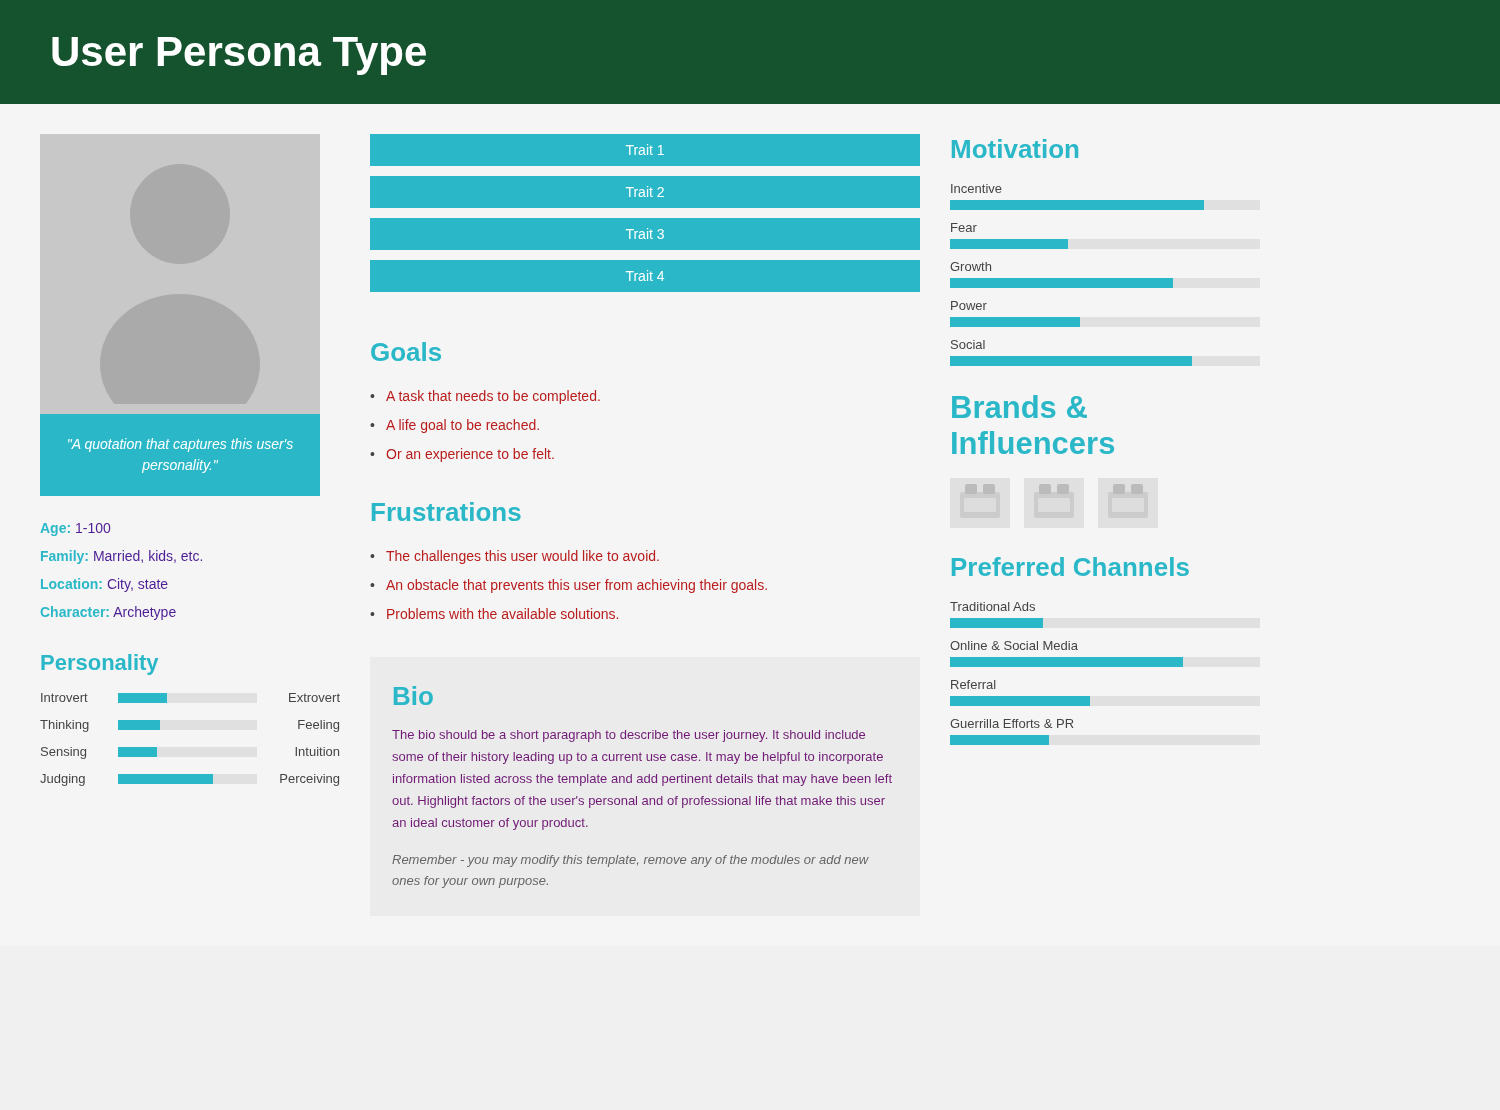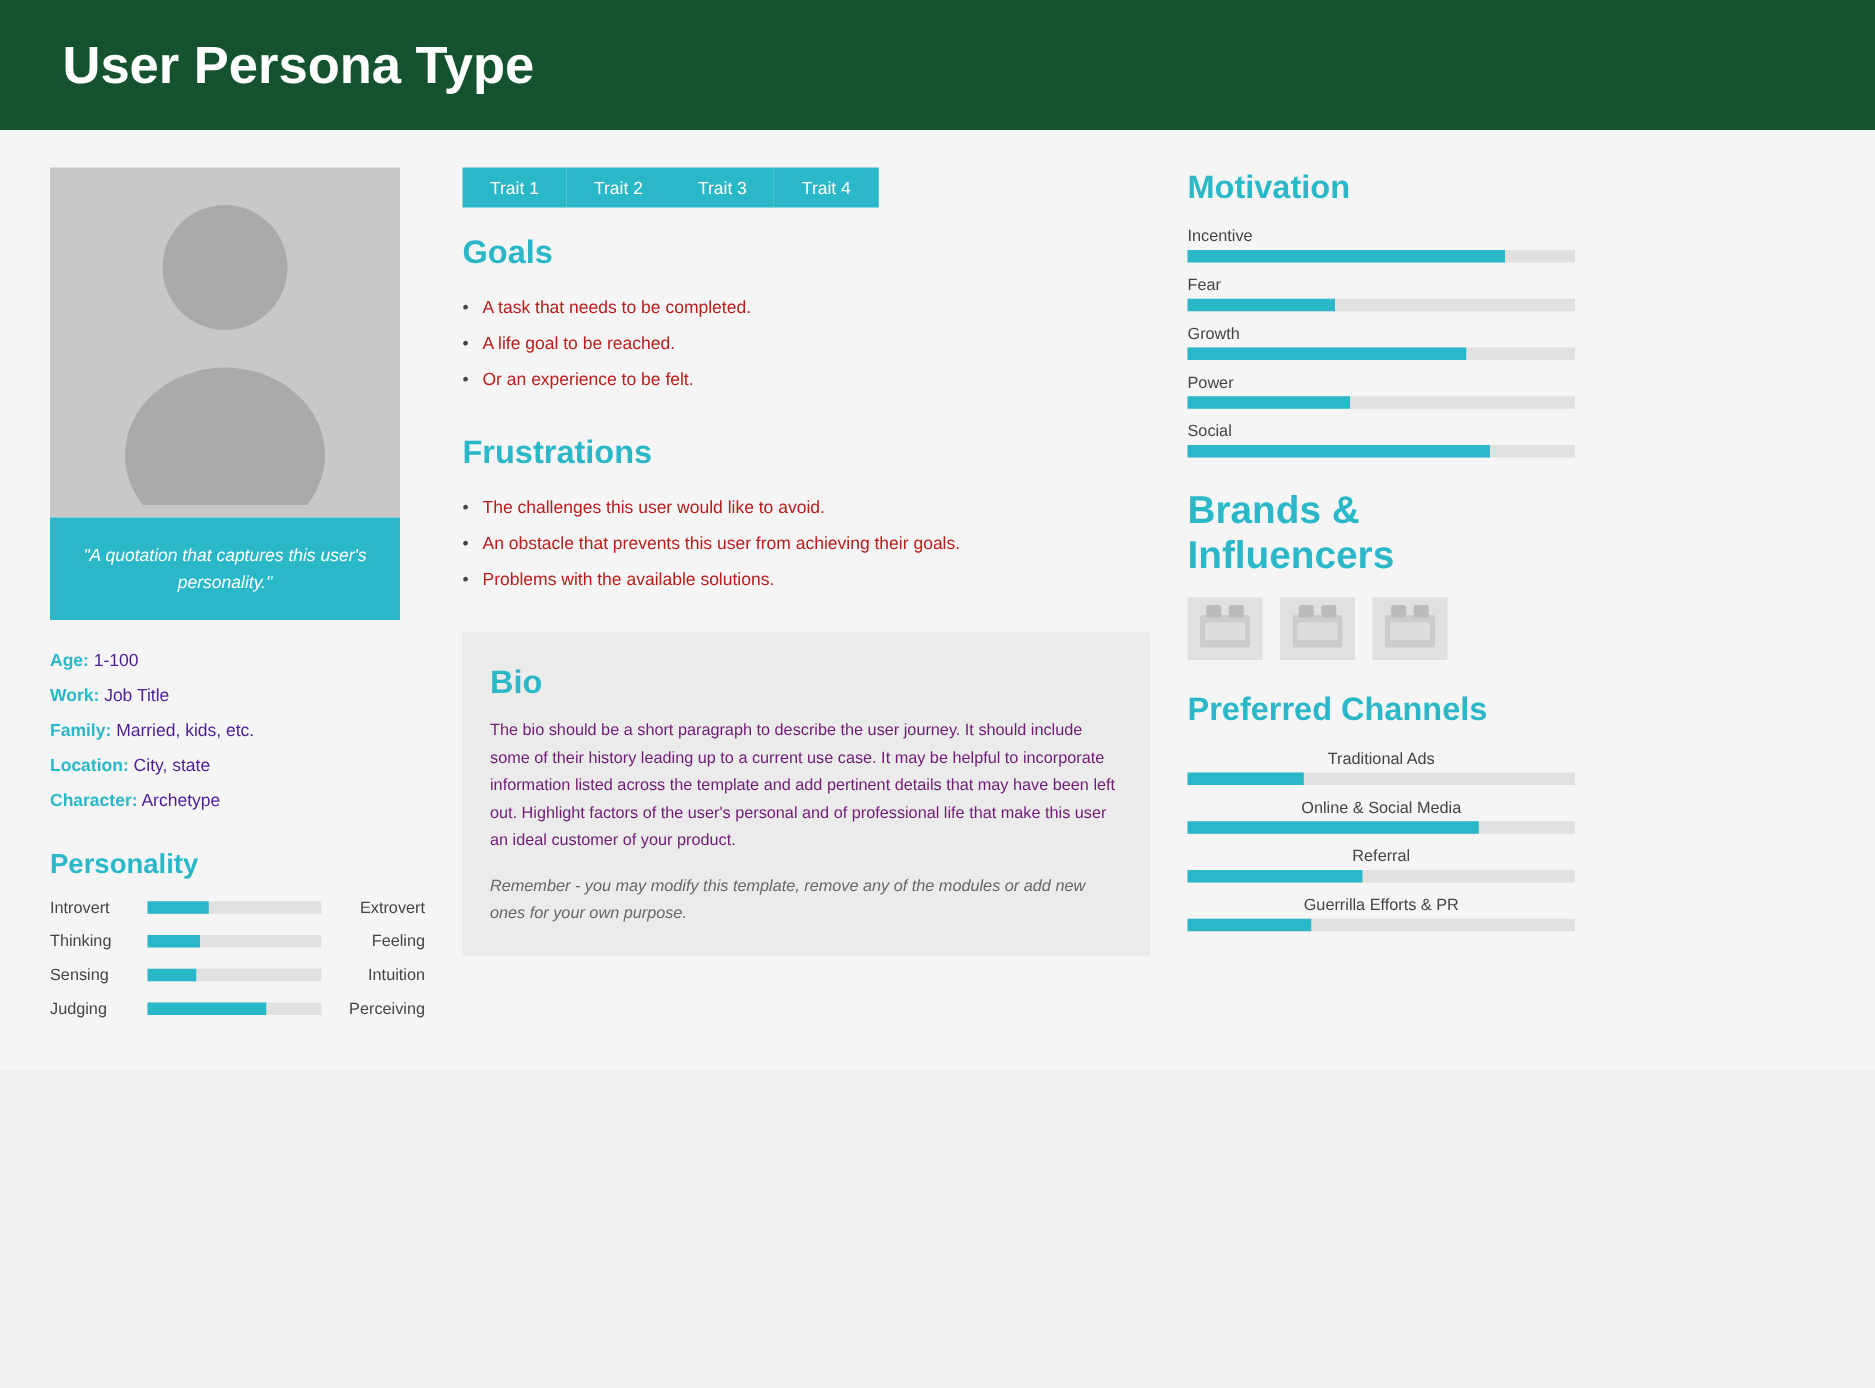--- a/index.html
+++ b/index.html
@@ -109,21 +109,23 @@
     }
 
     
     .middle-col {
       flex: 1;
       max-width: 550px;
     }
 
     .traits-row {
       display: flex;
-      margin-bottom: 20px;
+      gap: 10px;
+      margin-bottom: 45px;
+      flex-direction: column;
     }
     .trait-btn {
       background: #2ab8c8;
       color: white;
       padding: 8px 22px;
       font-size: 14px;
       border: none;
       cursor: pointer;
     }
 
@@ -240,21 +242,20 @@
       font-weight: bold;
       margin-bottom: 16px;
     }
     .channel-row {
       margin-bottom: 10px;
     }
     .channel-row .c-label {
       font-size: 13px;
       color: #444;
       margin-bottom: 4px;
-      text-align: center;
     }
     .channel-bar-bg {
       height: 10px;
       background: #e0e0e0;
       width: 100%;
     }
     .channel-bar-fill {
       height: 10px;
       background: #2ab8c8;
     }
@@ -278,24 +279,20 @@
     </div>
 
     <div class="quote-box">
       <p>"A quotation that captures this user's personality."</p>
     </div>
 
     <div class="profile-info">
       <div>
         <span class="label">Age:</span>
         <span class="value">1-100</span>
-      </div>
-      <div>
-        <span class="label">Work:</span>
-        <span class="value">Job Title</span>
       </div>
       <div>
         <span class="label">Family:</span>
         <span class="value">Married, kids, etc.</span>
       </div>
       <div>
         <span class="label">Location:</span>
         <span class="value">City, state</span>
       </div>
       <div>

